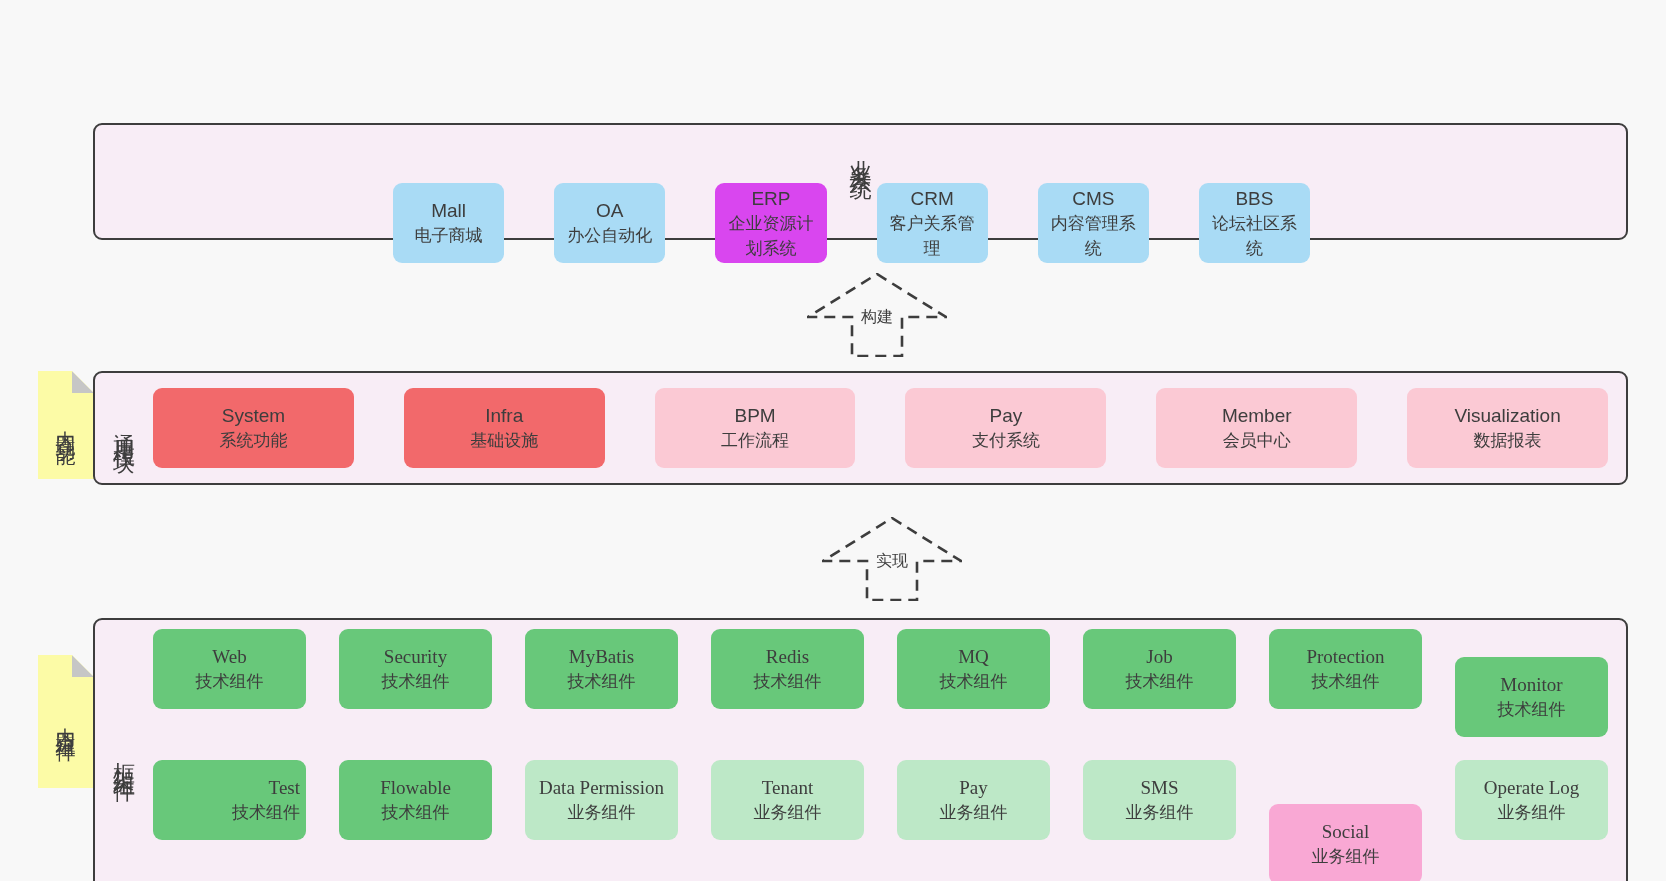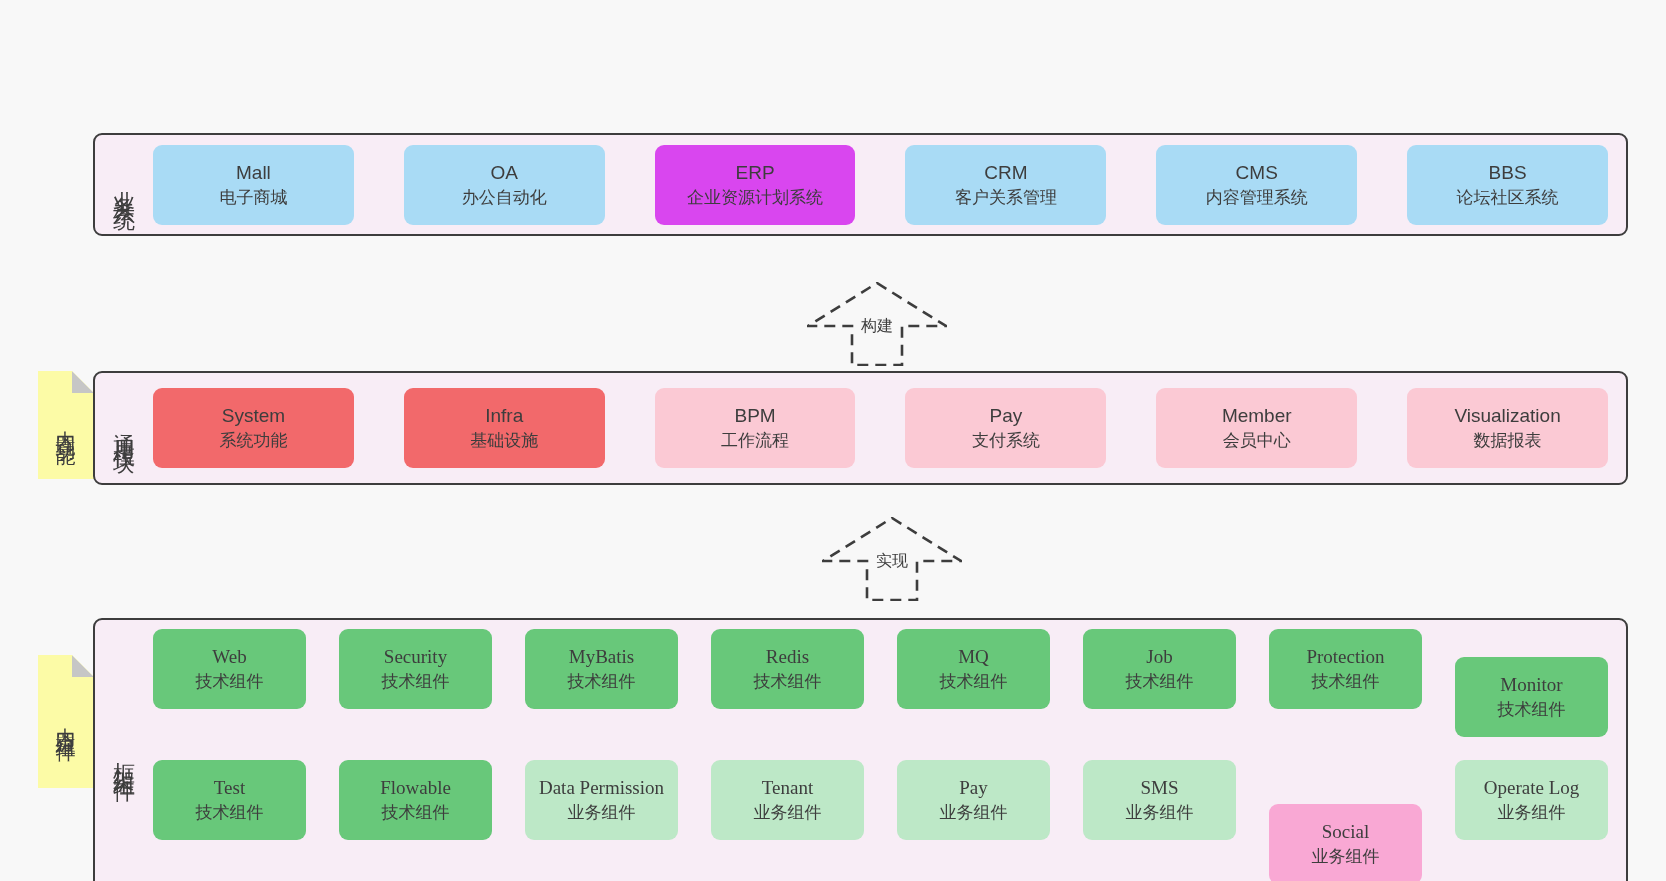--- a/index.html
+++ b/index.html
@@ -12,21 +12,21 @@
     width:1666px;height:881px;background:var(--page-bg);
     font-family:"Liberation Sans","DejaVu Sans",sans-serif;color:var(--text);
   }
   .canvas{position:relative;width:1666px;height:881px;overflow:hidden;}
 
   .band{
     position:absolute;left:93px;width:1535px;background:var(--band-bg);
     border:2px solid var(--band-border);border-radius:9px;
     display:flex;align-items:center;z-index:2;
   }
-  .band1{top:133px;height:103px;}
+  .band1{top:123px;height:117px;flex-direction:column;}
   .band2{top:371px;height:114px;}
   .band3{top:618px;height:277px;font-family:Liberation Serif, serif;}
 
   .band-label{
     flex:0 0 58px;display:flex;align-items:center;justify-content:center;
     writing-mode:vertical-lr;text-orientation:upright;
     font-size:22px;letter-spacing:6px;line-height:1;color:var(--text);
   }
   .rows{flex:1;display:flex;flex-direction:column;gap:23px;padding-right:18px;}
   .row{display:flex;gap:50px;}
@@ -45,21 +45,21 @@
   }
   .note1{top:371px;height:108px;}
   .note2{top:655px;height:133px;}
   .note-fold{
     position:absolute;top:0;right:0;width:22px;height:22px;background:var(--note-fold);
     clip-path:polygon(0 0, 100% 100%, 0 100%);
   }
   .note-text{writing-mode:vertical-lr;text-orientation:upright;font-size:20px;letter-spacing:5px;line-height:1;}
 
   .arrow{position:absolute;width:140px;height:84px;z-index:0;}
-  .arrow1{left:807px;top:282px;}
+  .arrow1{left:807px;top:273px;}
   .arrow2{left:822px;top:517px;font-family:Liberation Serif, serif;}
   .arrow svg{width:100%;height:100%;display:block;}
   .arrow path{fill:var(--page-bg);stroke:var(--band-border);stroke-width:2.6;stroke-dasharray:11 7;}
   .arrow-label{
     position:absolute;left:50%;top:44px;transform:translate(-50%,-50%);
     background:var(--page-bg);padding:1px 4px;font-size:16px;white-space:nowrap;
   }
 </style>
 </head>
 <body>
@@ -185,21 +185,21 @@
           <div class="box" style="background: rgb(104, 200, 122);">
             <div class="en">Protection</div>
             <div class="zh">技术组件</div>
           </div>
           <div class="box" style="background: rgb(104, 200, 122); margin-top: 28px;">
             <div class="en">Monitor</div>
             <div class="zh">技术组件</div>
           </div>
         </div>
         <div class="row">
-          <div class="box" style="background: rgb(104, 200, 122);">
+          <div class="box" style="background: rgb(104, 200, 122); align-items: flex-end;">
             <div class="en">Test</div>
             <div class="zh">技术组件</div>
           </div>
           <div class="box" style="background: rgb(104, 200, 122);">
             <div class="en">Flowable</div>
             <div class="zh">技术组件</div>
           </div>
           <div class="box" style="background: rgb(189, 232, 199);">
             <div class="en">Data Permission</div>
             <div class="zh">业务组件</div>

